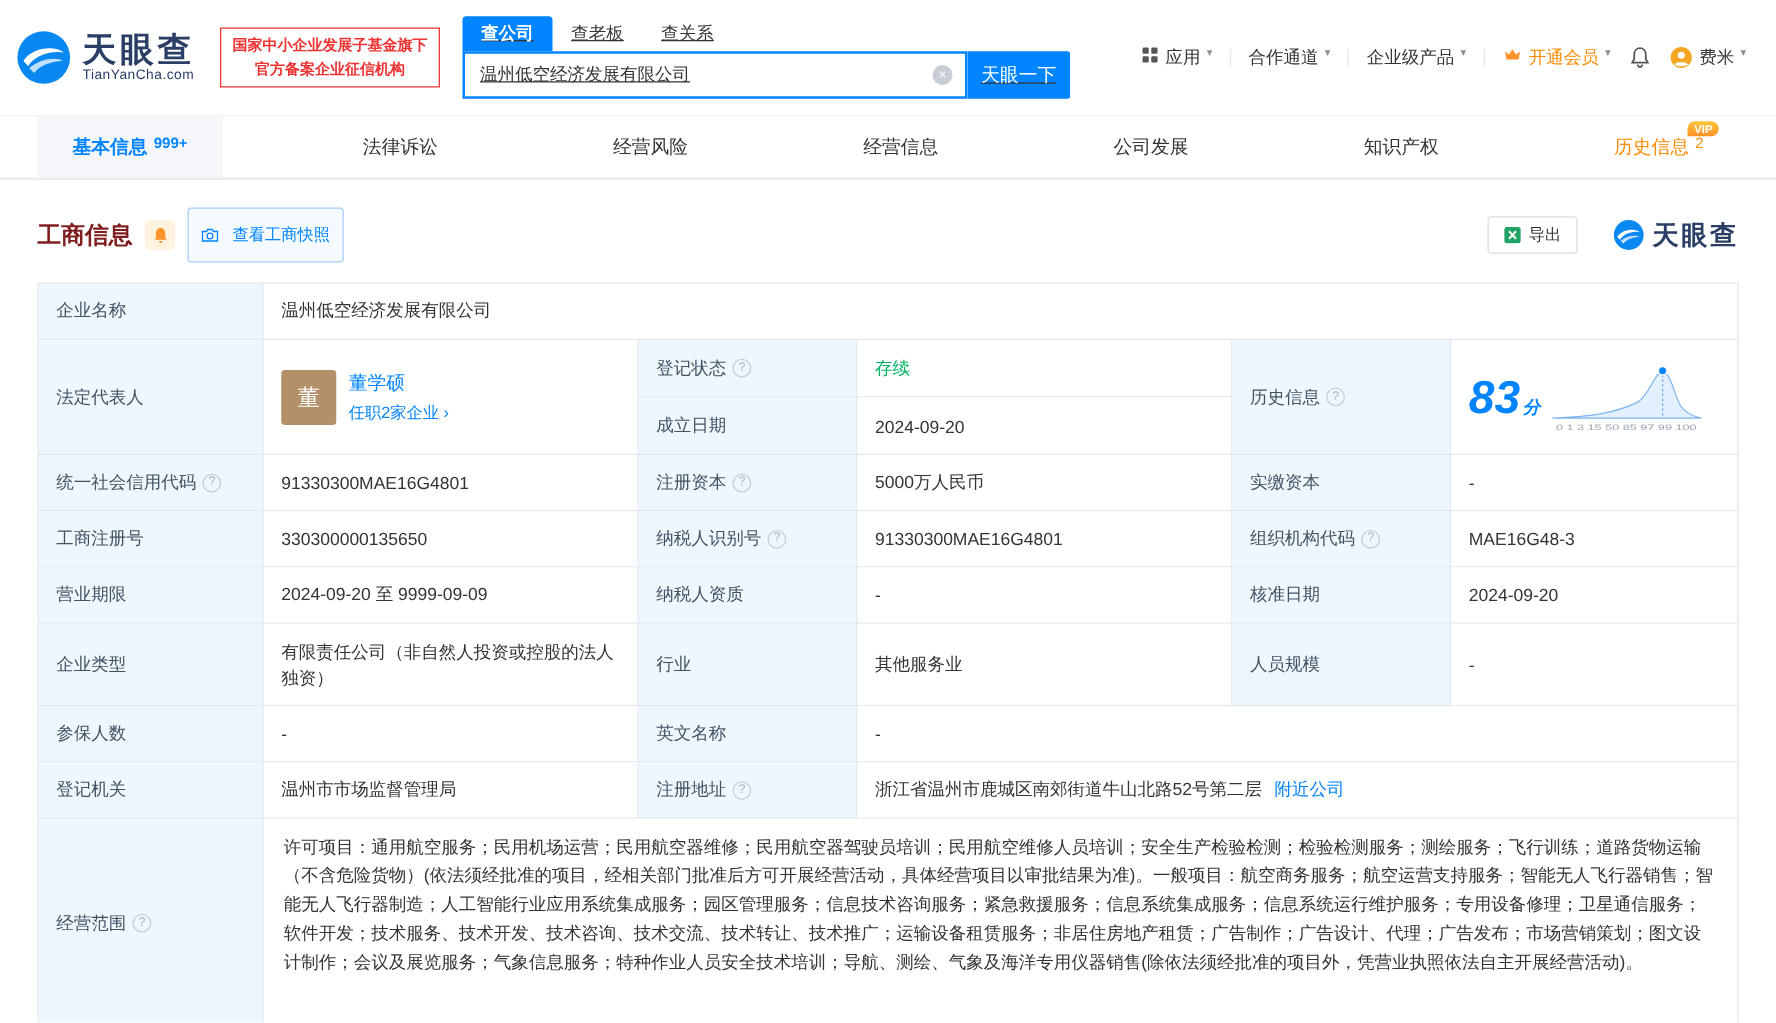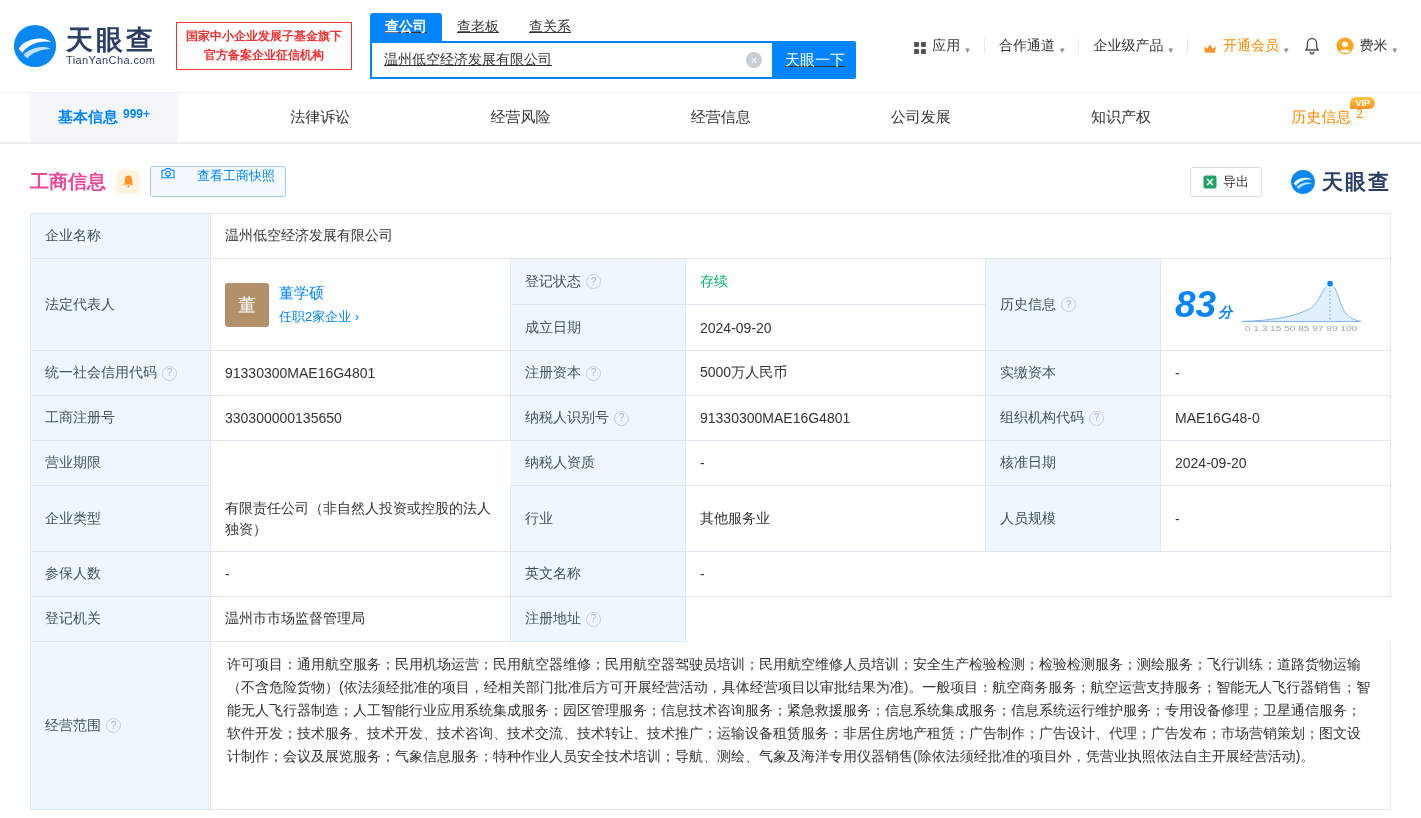--- a/index.html
+++ b/index.html
@@ -20,38 +20,38 @@
   .search-area { display: flex; flex-direction: column; margin-left: 18px; text-decoration: underline; }
   .search-tabs { display: flex; align-items: flex-end; }
   .stab { font-size: 14px; padding: 5px 15px; color: #333; cursor: pointer; }
   .stab.active { background: #0084ff; color: #fff; font-weight: bold; border-radius: 3px 3px 0 0; }
   .search-row { display: flex; }
   .search-box { position: relative; width: 404px; height: 38px; border: 2px solid #0084ff; background: #fff; display: flex; align-items: center; }
   .search-input { border: none; outline: none; flex: 1; font-size: 14px; padding: 0 32px 0 12px; height: 100%; color: #333; background: transparent; font-family: inherit; }
   .clear-icon { position: absolute; right: 10px; width: 16px; height: 16px; border-radius: 50%; background: #c8ced6; color: #fff; font-size: 11px; line-height: 1; display: flex; align-items: center; justify-content: center; cursor: pointer; }
   .search-btn { width: 82px; height: 38px; background: #0084ff; color: #fff; border: none; font-size: 15px; cursor: pointer; font-family: inherit; border-radius: 0 2px 2px 0; }
   .top-nav { margin-left: auto; display: flex; align-items: center; gap: 12px; font-size: 14px; color: #333; white-space: nowrap; }
-  .nav-item { display: flex; align-items: flex-end; gap: 5px; cursor: pointer; padding: 0 2px; }
+  .nav-item { display: flex; align-items: flex-start; gap: 5px; cursor: pointer; padding: 0 2px; }
   .caret { font-size: 9px; color: #8a9099; }
   .nav-divider { width: 1px; height: 14px; background: #e4e7eb; }
   .nav-vip { color: #ff8a00; }
   
   .page-tabs { display: flex; height: 52px; border-top: 1px solid #f2f2f2; border-bottom: 2px solid #ececec; padding: 0 30px; align-items: stretch; justify-content: space-between; background: #fff; }
   .ptab { display: flex; align-items: center; gap: 5px; padding: 0 28px; font-size: 15px; color: #333; cursor: pointer; position: relative; }
   .ptab.active { background: #f4f6f9; color: #0084ff; font-weight: bold; }
   .ptab-badge { font-size: 12px; transform: translateY(-4px); }
   .ptab.active .ptab-badge { color: #0084ff; }
   .ptab.vip { color: #ff8a00; }
   .ptab.vip .ptab-badge { color: #ff8a00; }
   .vip-tag { position: absolute; top: 4px; right: 16px; background: linear-gradient(180deg,#ffc53d,#ff9228); color: #fff; font-size: 9px; font-weight: bold; padding: 1px 5px; border-radius: 7px 7px 7px 0; transform: none; }
   
   .section-head { display: flex; align-items: center; margin: 22px 30px 16px; gap: 10px; }
-  .section-title { font-size: 19px; font-weight: bold; color: #ec4899; }
+  .section-title { font-size: 19px; font-weight: bold; color: #7f1d1d; }
   .alert-chip { width: 24px; height: 24px; border-radius: 4px; background: #fff3e0; display: flex; align-items: center; justify-content: center; cursor: pointer; }
-  .snapshot-btn { display: flex; align-items: flex-start; gap: 22px; border: 1px solid #a6ccf5; background: #f4faff; color: #0084ff; font-size: 13px; height: 31px; padding: 0 10px; border-radius: 3px; cursor: pointer; font-family: inherit; }
+  .snapshot-btn { display: flex; align-items: center; gap: 11px; border: 1px solid #a6ccf5; background: #f4faff; color: #0084ff; font-size: 13px; height: 44px; padding: 0 10px; border-radius: 3px; cursor: pointer; font-family: inherit; }
   .export-btn { margin-left: auto; display: flex; align-items: center; gap: 6px; border: 1px solid #d9dde2; background: #fff; height: 30px; padding: 0 12px; border-radius: 3px; font-size: 13px; color: #333; cursor: pointer; font-family: inherit; }
   .brand-mark { display: flex; align-items: center; gap: 6px; margin-left: 18px; }
   .brand-mark .bm-text { font-size: 21px; font-weight: bold; color: #2b3f66; letter-spacing: 2px; }
   
   .info-table {
     margin: 0 30px;
     display: grid;
     grid-template-columns: 180px 300px 175px 300px 175px 1fr;
     grid-template-rows: 45px 46px 46px 45px 45px 45px 66px 45px 45px minmax(168px,auto);
     border-top: 1px solid #e0e7ee;
@@ -293,26 +293,29 @@
     <span class="help">?</span>
   </div>
   <div class="cell" style="grid-area:5/4/6/5">
     <span>91330300MAE16G4801</span>
   </div>
   <div class="cell label" style="grid-area:5/5/6/6">
     <span>组织机构代码</span>
     <span class="help">?</span>
   </div>
   <div class="cell" style="grid-area:5/6/6/7">
-    <span>MAE16G48-0</span>
+    <span>MAE16G48-3</span>
   </div>
 
   <div class="cell label" style="grid-area:6/1/7/2">
     <span>营业期限</span>
   </div>
+  <div class="cell" style="grid-area:6/2/7/3">
+    <span>2024-09-20 至 9999-09-09</span>
+  </div>
   <div class="cell label" style="grid-area:6/3/7/4">
     <span>纳税人资质</span>
   </div>
   <div class="cell" style="grid-area:6/4/7/5">
     <span>-</span>
   </div>
   <div class="cell label" style="grid-area:6/5/7/6">
     <span>核准日期</span>
   </div>
   <div class="cell" style="grid-area:6/6/7/7">
@@ -354,20 +357,24 @@
   <div class="cell label" style="grid-area:9/1/10/2">
     <span>登记机关</span>
   </div>
   <div class="cell" style="grid-area:9/2/10/3">
     <span>温州市市场监督管理局</span>
   </div>
   <div class="cell label" style="grid-area:9/3/10/4">
     <span>注册地址</span>
     <span class="help">?</span>
   </div>
+  <div class="cell addr-cell" style="grid-area:9/4/10/7">
+    <span>浙江省温州市鹿城区南郊街道牛山北路52号第二层</span>
+    <a class="link">附近公司</a>
+  </div>
 
   <div class="cell label" style="grid-area:10/1/11/2">
     <span>经营范围</span>
     <span class="help">?</span>
   </div>
   <div class="cell scope-value" style="grid-area:10/2/11/7">
     <span>许可项目：通用航空服务；民用机场运营；民用航空器维修；民用航空器驾驶员培训；民用航空维修人员培训；安全生产检验检测；检验检测服务；测绘服务；飞行训练；道路货物运输（不含危险货物）(依法须经批准的项目，经相关部门批准后方可开展经营活动，具体经营项目以审批结果为准)。一般项目：航空商务服务；航空运营支持服务；智能无人飞行器销售；智能无人飞行器制造；人工智能行业应用系统集成服务；园区管理服务；信息技术咨询服务；紧急救援服务；信息系统集成服务；信息系统运行维护服务；专用设备修理；卫星通信服务；软件开发；技术服务、技术开发、技术咨询、技术交流、技术转让、技术推广；运输设备租赁服务；非居住房地产租赁；广告制作；广告设计、代理；广告发布；市场营销策划；图文设计制作；会议及展览服务；气象信息服务；特种作业人员安全技术培训；导航、测绘、气象及海洋专用仪器销售(除依法须经批准的项目外，凭营业执照依法自主开展经营活动)。</span>
   </div>
 
 </div>

